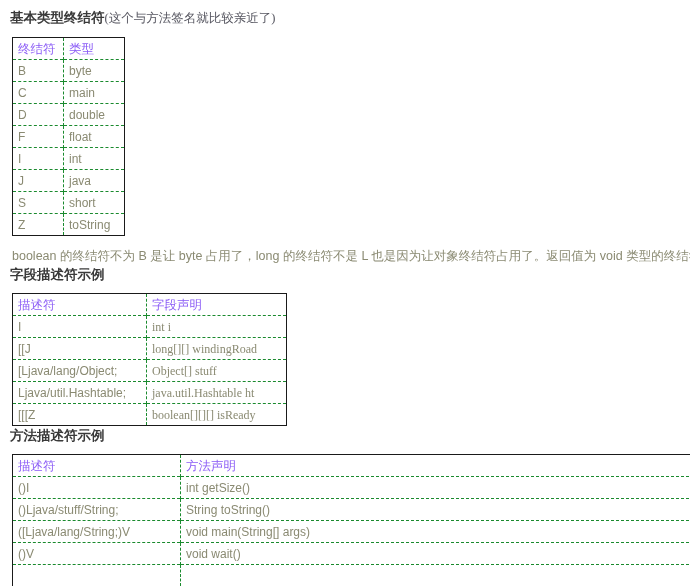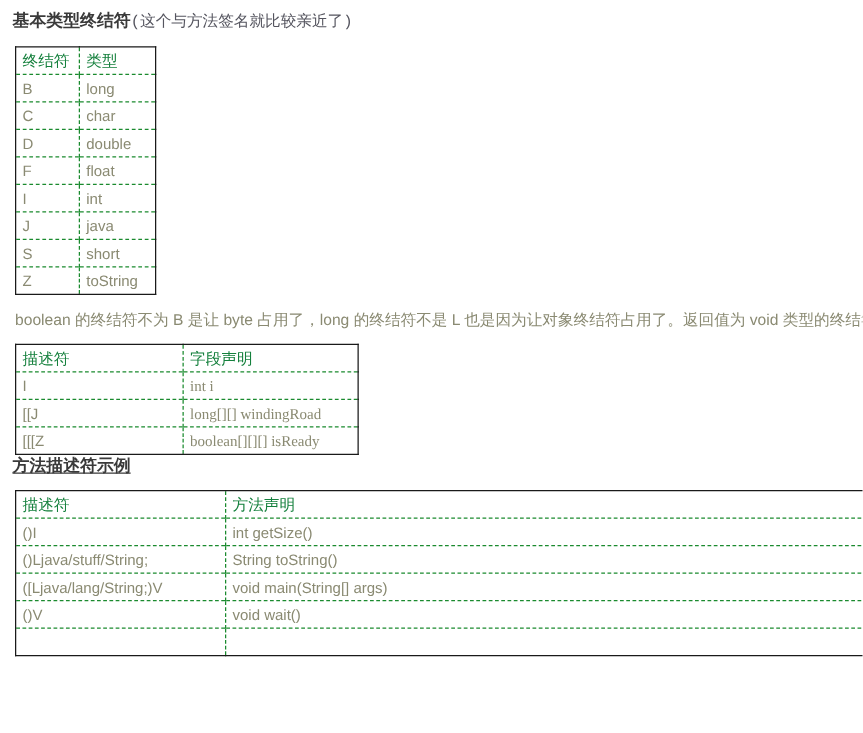--- a/index.html
+++ b/index.html
@@ -31,21 +31,21 @@
     font-weight: bold;
     color: #3a3a3a;
     letter-spacing: 0px;
     line-height: 18px;
     font-family: "DejaVu Sans", "Liberation Sans", sans-serif;
   }
   h3.section-heading .note {
     font-weight: normal;
     color: #55555f;
     font-size: 12.5px;
-    font-family: Liberation Mono, monospace;
+    font-family: Liberation Serif, serif;
   }
 
   
   table.desc {
     border-collapse: collapse;
     border: 1px solid #1a1a1a;
     font-size: 12px;
     color: #8a8a72;
     background: #ffffff;
     table-layout: fixed;
@@ -61,21 +61,21 @@
     height: 18px;
   }
   table.desc tr:first-child td {
     border-top: none;
   }
   table.desc td:last-child {
     border-right: none;
     margin-top: 48px;
   }
   table.desc tr:first-child td {
-    color: #15803d;
+    color: #8b5cf6;
     font-family: "DejaVu Sans", "Liberation Sans", sans-serif;
     font-size: 12.5px;
   }
 
   
   .tbl-types {
     margin-top: 10px;
     margin-left: 2px;
     width: 90px;
   }
@@ -97,21 +97,21 @@
   .heading-2 { margin-top: 14px; margin-left: 2px; }
   .tbl-field {
     margin-top: 10px;
     margin-left: 2px;
     width: 252px;
   }
   .tbl-field td.c0 { width: 123px; }
   .tbl-field td.c1 { width: 129px; font-family: Liberation Serif, serif; }
 
   
-  .heading-3 { margin-top: 14px; margin-left: 2px; text-decoration: underline; }
+  .heading-3 { margin-top: 14px; margin-left: 2px; }
   .tbl-method {
     margin-top: 10px;
     margin-left: 2px;
     width: 660px;
   }
   .tbl-method td.c0 { width: 157px; }
   .tbl-method td.c1 { width: 503px; }
 </style>
 </head>
 <body>
@@ -121,25 +121,25 @@
   <h3 class="section-heading"><span>基本类型终结符</span><span class="note">(这个与方法签名就比较亲近了)</span></h3>
 
   <table class="desc tbl-types">
     <tbody>
       <tr>
         <td class="c0">终结符</td>
         <td class="c1">类型</td>
       </tr>
       <tr>
         <td class="c0">B</td>
-        <td class="c1">long</td>
+        <td class="c1">byte</td>
       </tr>
       <tr>
         <td class="c0">C</td>
-        <td class="c1">char</td>
+        <td class="c1">main</td>
       </tr>
       <tr>
         <td class="c0">D</td>
         <td class="c1">double</td>
       </tr>
       <tr>
         <td class="c0">F</td>
         <td class="c1">float</td>
       </tr>
       <tr>
@@ -156,36 +156,45 @@
       </tr>
       <tr>
         <td class="c0">Z</td>
         <td class="c1">toString</td>
       </tr>
     </tbody>
   </table>
 
   <p class="body-note">boolean 的终结符不为 B 是让 byte 占用了，long 的终结符不是 L 也是因为让对象终结符占用了。返回值为 void 类型的终结符是</p>
 
+  <h3 class="section-heading heading-2"><span>字段描述符示例</span></h3>
 
   <table class="desc tbl-field">
     <tbody>
       <tr>
         <td class="c0">描述符</td>
         <td class="c1">字段声明</td>
       </tr>
       <tr>
         <td class="c0">I</td>
         <td class="c1">int i</td>
       </tr>
       <tr>
         <td class="c0">[[J</td>
         <td class="c1">long[][] windingRoad</td>
       </tr>
       <tr>
+        <td class="c0">[Ljava/lang/Object;</td>
+        <td class="c1">Object[] stuff</td>
+      </tr>
+      <tr>
+        <td class="c0">Ljava/util.Hashtable;</td>
+        <td class="c1">java.util.Hashtable ht</td>
+      </tr>
+      <tr>
         <td class="c0">[[[Z</td>
         <td class="c1">boolean[][][] isReady</td>
       </tr>
     </tbody>
   </table>
 
   <h3 class="section-heading heading-3"><span>方法描述符示例</span></h3>
 
   <table class="desc tbl-method">
     <tbody>

